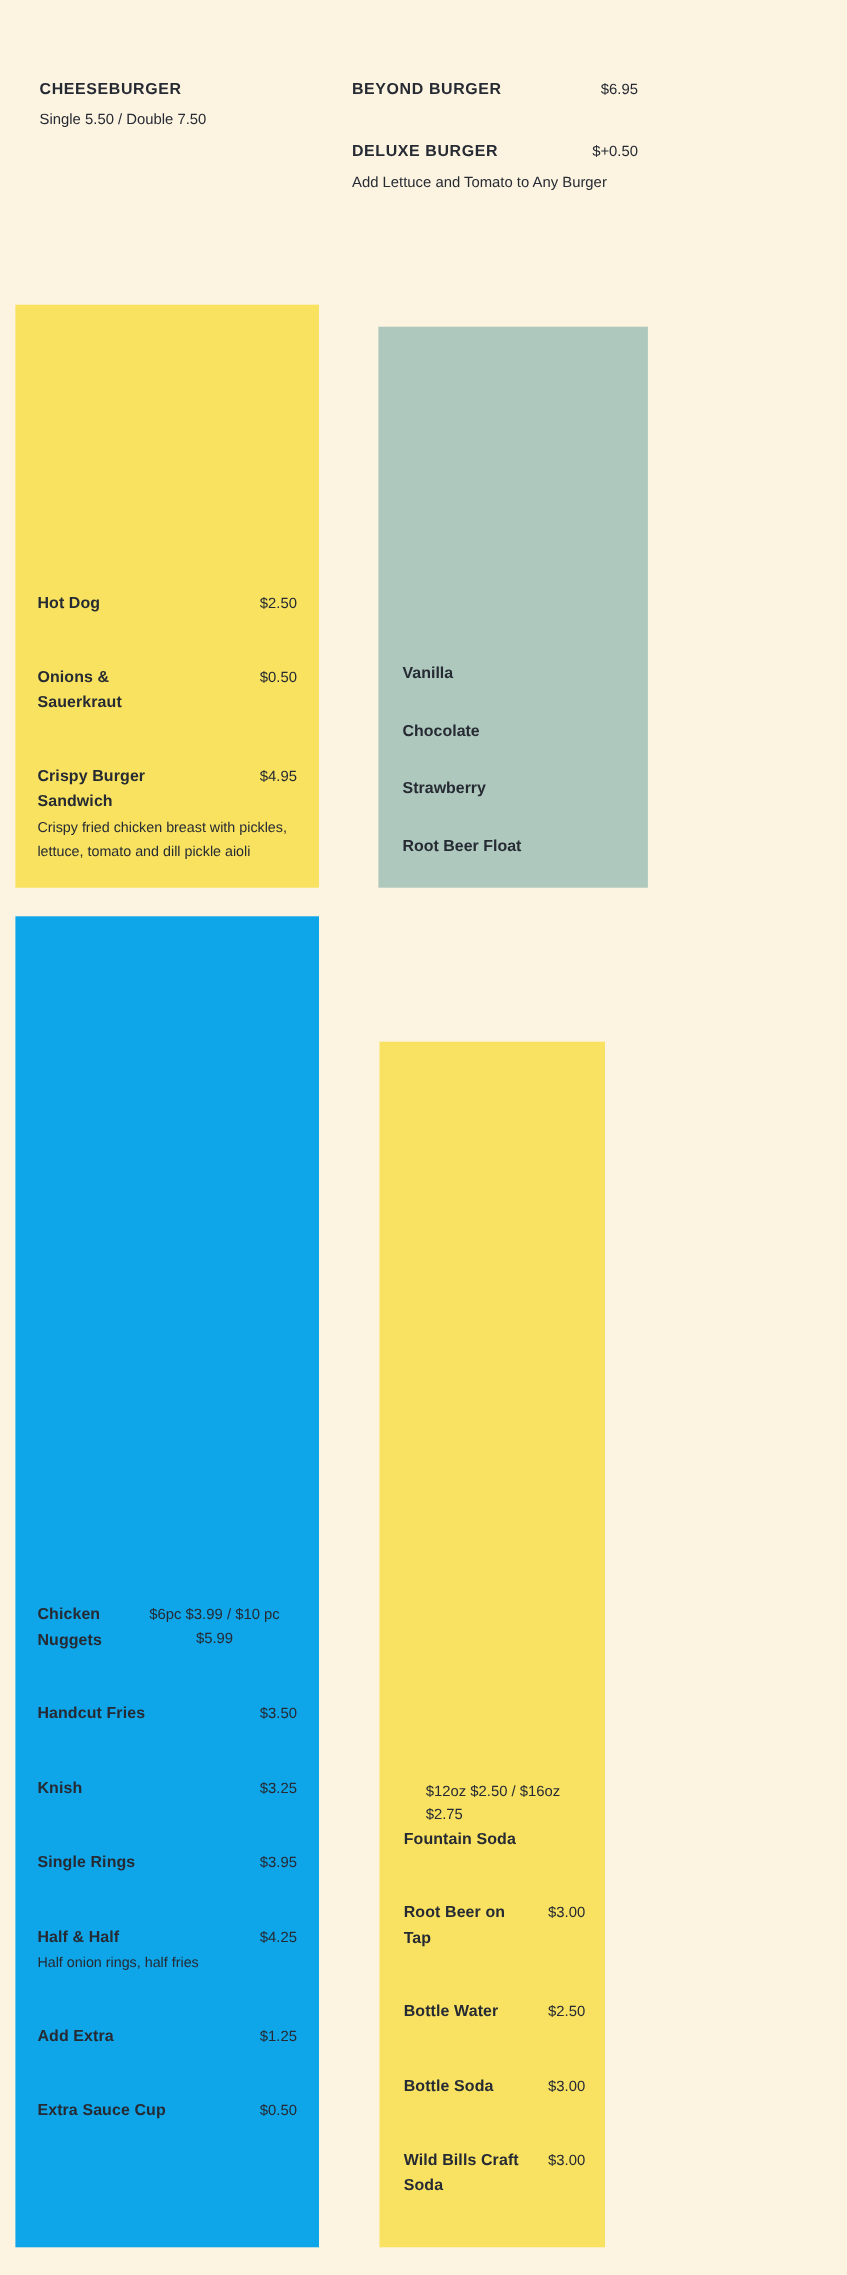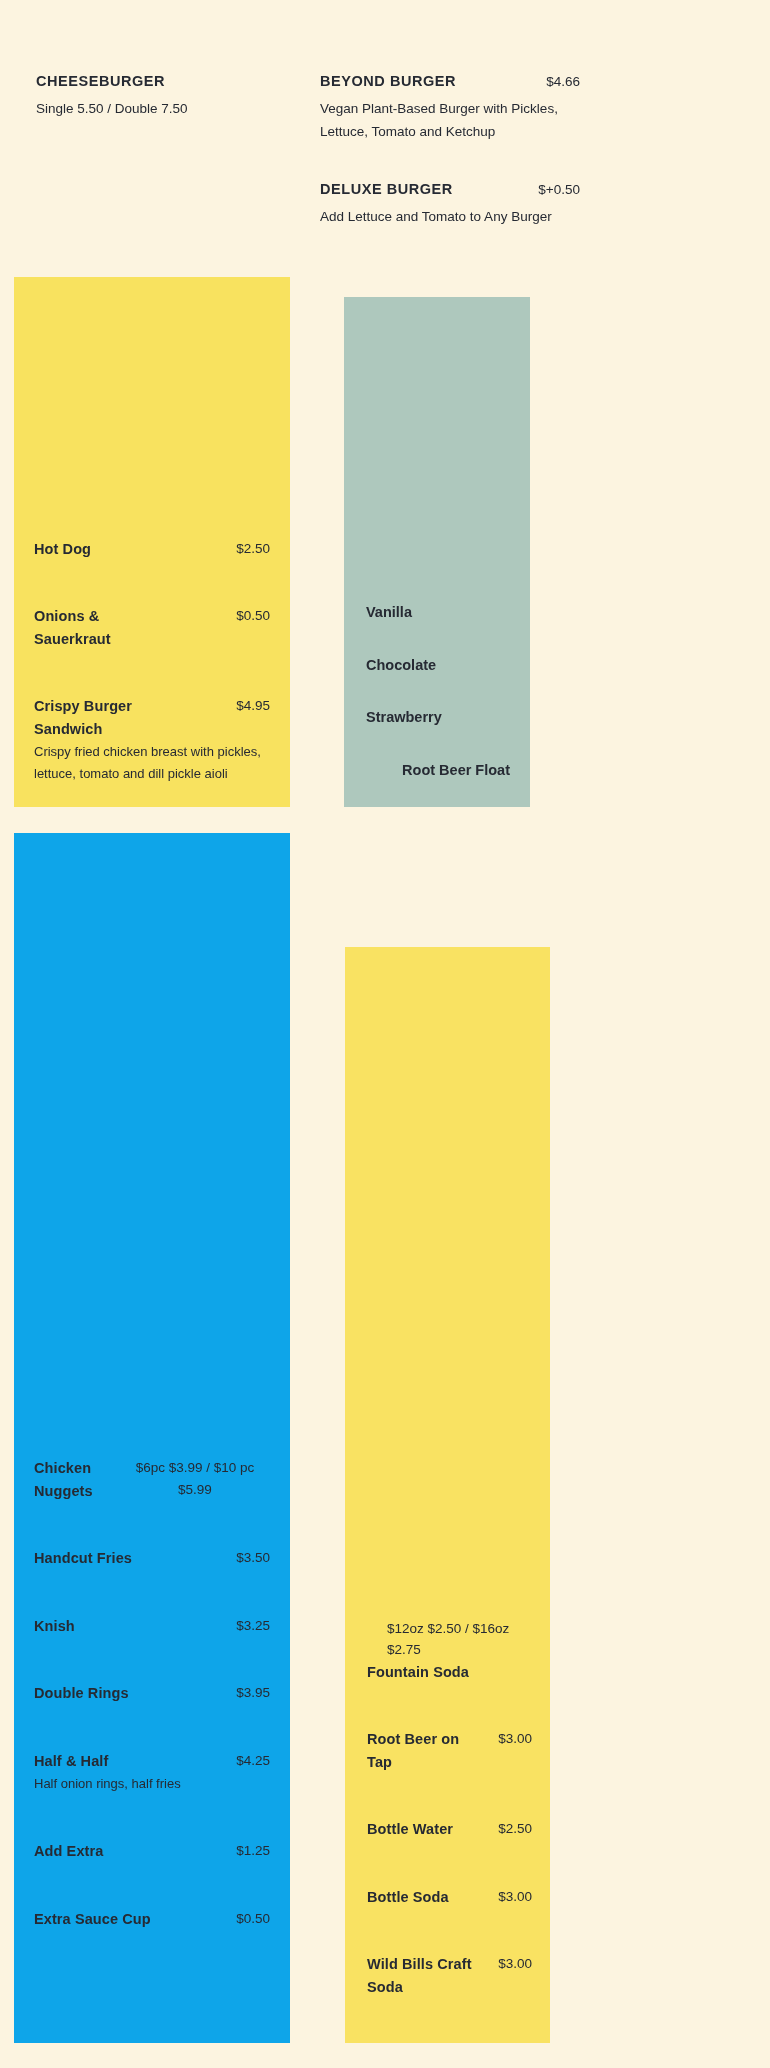--- a/index.html
+++ b/index.html
@@ -83,30 +83,30 @@
   .panel-yellow   { background: #f8e25f; }
   .panel-green    { background: #aec8bd; }
   .panel-orange   { background: #0ea5e9; }
   .panel-yellow2  { background: #f9e262; }
 
   
   #panel-hotdog { left: 14px;  top: 277px;  width: 276px; height: 530px; }
   #hotdog-items { bottom: 22px; }
 
   
-  #panel-shakes { left: 344px; top: 297px;  width: 186px; height: 510px; }
+  #panel-shakes { left: 344px; top: 297px;  width: 245px; height: 510px; }
   #shakes-items { bottom: 26px; left: 22px; }
 
   .flavor {
     font-weight: bold;
     font-size: 14.5px;
     line-height: 1.55;
     margin-bottom: 30px;
   }
-  .flavor:last-child { margin-bottom: 0; text-align: right; }
+  .flavor:last-child { margin-bottom: 0; }
 
   
   #panel-sides { left: 14px;  top: 833px;  width: 276px; height: 1210px; }
   #sides-items { bottom: 113px; }
 
   
   #panel-drinks { left: 345px; top: 947px;  width: 205px; height: 1096px; }
   #drinks-items { bottom: 45px; left: 22px; right: 18px; }
 
   .narrow .item-name { max-width: 130px; }
@@ -126,23 +126,22 @@
         <span class="item-price"></span>
       </div>
       <div class="cap-sub">Single 5.50 / Double 7.50</div>
     </div>
   </div>
 
   <div class="top-right">
     <div class="burger-block">
       <div class="cap-row">
         <span class="cap">BEYOND BURGER</span>
-        <span class="item-price">$4.66</span>
-      </div>
-      <div class="cap-sub">Vegan Plant-Based Burger with Pickles, Lettuce, Tomato and Ketchup</div>
+        <span class="item-price">$6.95</span>
+      </div>
     </div>
     <div class="burger-block">
       <div class="cap-row">
         <span class="cap">DELUXE BURGER</span>
         <span class="item-price">$+0.50</span>
       </div>
       <div class="cap-sub">Add Lettuce and Tomato to Any Burger</div>
     </div>
   </div>
 
@@ -202,21 +201,21 @@
 
       <div class="item">
         <div class="item-head">
           <span class="item-name">Knish</span>
           <span class="item-price">$3.25</span>
         </div>
       </div>
 
       <div class="item">
         <div class="item-head">
-          <span class="item-name">Double Rings</span>
+          <span class="item-name">Single Rings</span>
           <span class="item-price">$3.95</span>
         </div>
       </div>
 
       <div class="item">
         <div class="item-head">
           <span class="item-name">Half &amp; Half</span>
           <span class="item-price">$4.25</span>
         </div>
         <div class="item-desc">Half onion rings, half fries</div>

